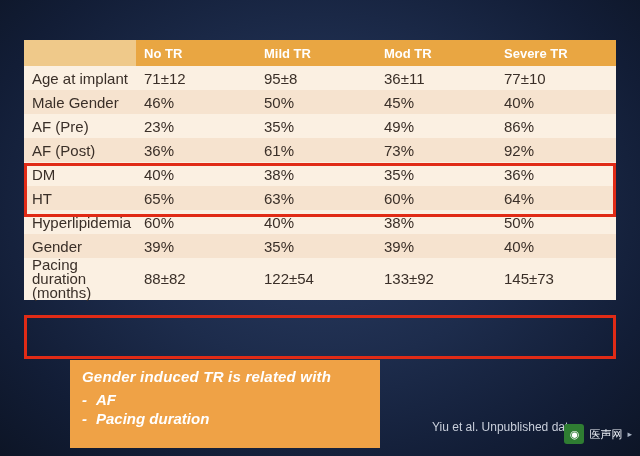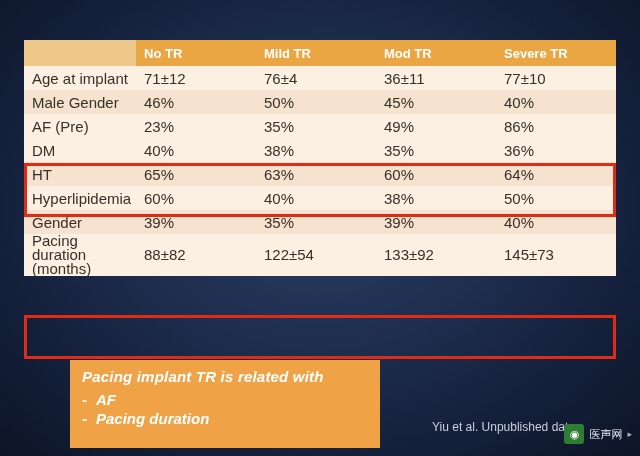--- a/index.html
+++ b/index.html
@@ -112,37 +112,44 @@
           <th>No TR</th>
           <th>Mild TR</th>
           <th>Mod TR</th>
           <th>Severe TR</th>
         </tr>
       </thead>
       <tbody>
         <tr>
           <td class="label">Age at implant</td>
           <td>71±12</td>
-          <td>76±4</td>
+          <td>95±8</td>
           <td>36±11</td>
           <td>77±10</td>
         </tr>
         <tr class="alt">
           <td class="label">Male Gender</td>
           <td>46%</td>
           <td>50%</td>
           <td>45%</td>
           <td>40%</td>
         </tr>
         <tr>
           <td class="label">AF (Pre)</td>
           <td>23%</td>
           <td>35%</td>
           <td>49%</td>
           <td>86%</td>
+        </tr>
+        <tr class="alt">
+          <td class="label">AF (Post)</td>
+          <td>36%</td>
+          <td>61%</td>
+          <td>73%</td>
+          <td>92%</td>
         </tr>
         <tr>
           <td class="label">DM</td>
           <td>40%</td>
           <td>38%</td>
           <td>35%</td>
           <td>36%</td>
         </tr>
         <tr class="alt">
           <td class="label">HT</td>
@@ -173,21 +180,21 @@
           <td>145±73</td>
         </tr>
       </tbody>
     </table>
   </div>
 
   <div class="redbox" id="box-af"></div>
   <div class="redbox" id="box-pacing"></div>
 
   <div class="conclusion">
-    <div class="line1">Pacing  implant TR is related with</div>
+    <div class="line1">Gender  induced TR is related with</div>
     <ul>
       <li>
         <span class="dash">-</span>
         <span>AF</span>
       </li>
       <li>
         <span class="dash">-</span>
         <span>Pacing duration</span>
       </li>
     </ul>

